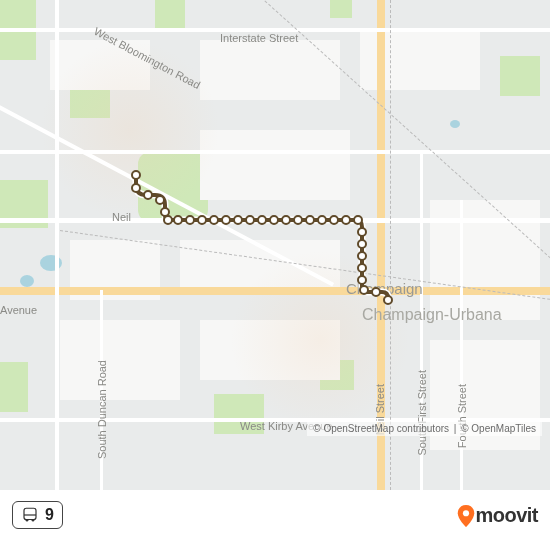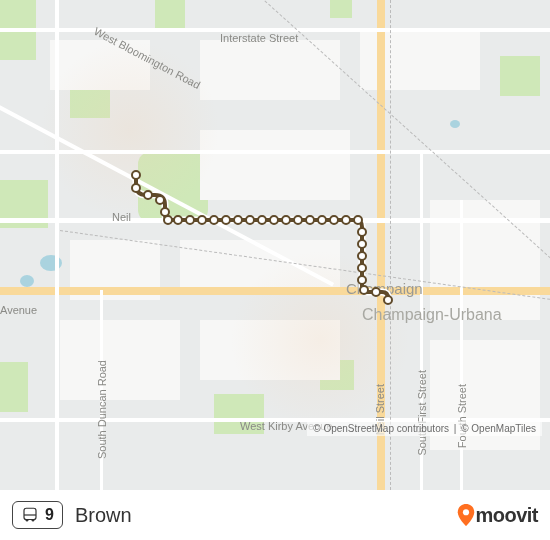--- a/index.html
+++ b/index.html
@@ -2,21 +2,21 @@
 <html><head>
 <meta charset="utf-8">
 <style>
   * { box-sizing: border-box; margin: 0; padding: 0; }
   body { font-family: Arial, Helvetica, sans-serif; width: 550px; height: 540px; overflow: hidden; position: relative; }
   .map-container { width: 550px; height: 490px; position: relative; background: #eceeef; overflow: hidden; }
   .footer { position: absolute; bottom: 0; left: 0; width: 550px; height: 50px; background: rgba(255,255,255,0.75); display: flex; align-items: center; padding: 0 12px; justify-content: space-between; }
   .route-badge { display: flex; align-items: center; gap: 6px; border: 1.5px solid #444; border-radius: 6px; padding: 4px 8px; background: #fff; }
   .route-number { font-weight: bold; font-size: 16px; color: #222; }
   .route-name { font-size: 20px; color: #333; margin-left: 12px; }
-  .brand { display: flex; align-items: center; gap: 0; }
+  .brand { display: flex; align-items: flex-end; gap: 0; }
   .brand-text { font-size: 20px; font-weight: 600; color: #333; letter-spacing: -0.5px; }
   .attribution { position: absolute; right: 8px; bottom: 54px; font-size: 10px; color: #6a6a6a; background: rgba(255,255,255,0.6); padding: 2px 4px; }
   .attribution span { margin: 0 2px; }
   
   .block { position: absolute; background: #f7f7f6; }
   .park { position: absolute; background: #cfe8b8; }
   .water { position: absolute; background: #aad3df; border-radius: 50%; }
   .road-major { position: absolute; background: #fff; }
   .road-highway { position: absolute; background: #f9d99a; }
   .rail { position: absolute; background: transparent; border-top: 1px dashed #bbb; }
@@ -146,21 +146,20 @@
   <div class="footer-left">
     <div class="route-badge">
       <svg width="18" height="18" viewBox="0 0 24 24">
         <rect x="4" y="3" width="16" height="15" rx="3" fill="none" stroke="#333" stroke-width="1.6"></rect>
         <line x1="4" y1="12" x2="20" y2="12" stroke="#333" stroke-width="1.6"></line>
         <circle cx="8" cy="19" r="1.8" fill="#333"></circle>
         <circle cx="16" cy="19" r="1.8" fill="#333"></circle>
       </svg>
       <span class="route-number">9</span>
     </div>
-    <span class="route-name">Brown</span>
   </div>
   <div class="brand">
     <svg width="18" height="22" viewBox="0 0 24 32">
       <path d="M12 0 C5 0 0 5 0 12 C0 21 12 32 12 32 C12 32 24 21 24 12 C24 5 19 0 12 0 Z" fill="#ff6f20"></path>
       <circle cx="12" cy="12" r="4.5" fill="#fff"></circle>
     </svg>
     <span class="brand-text">moovit</span>
   </div>
 </div>
 

